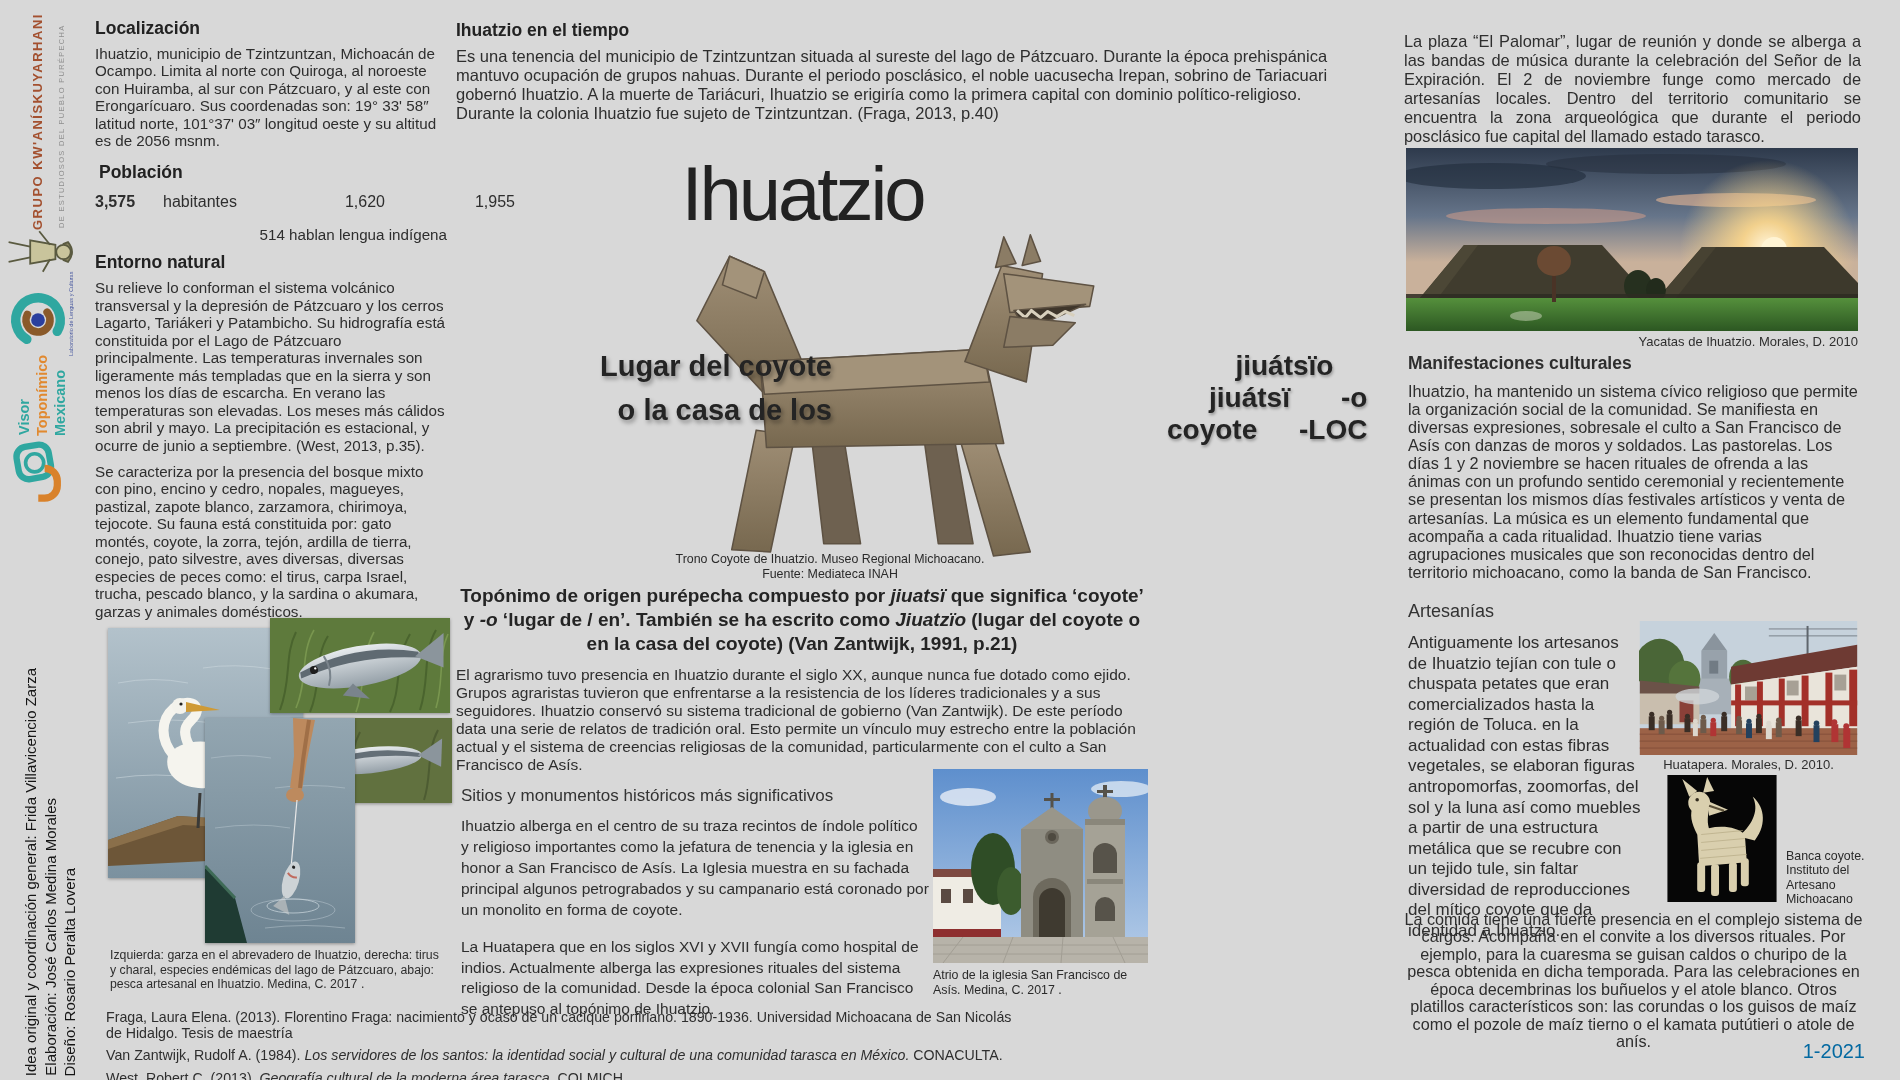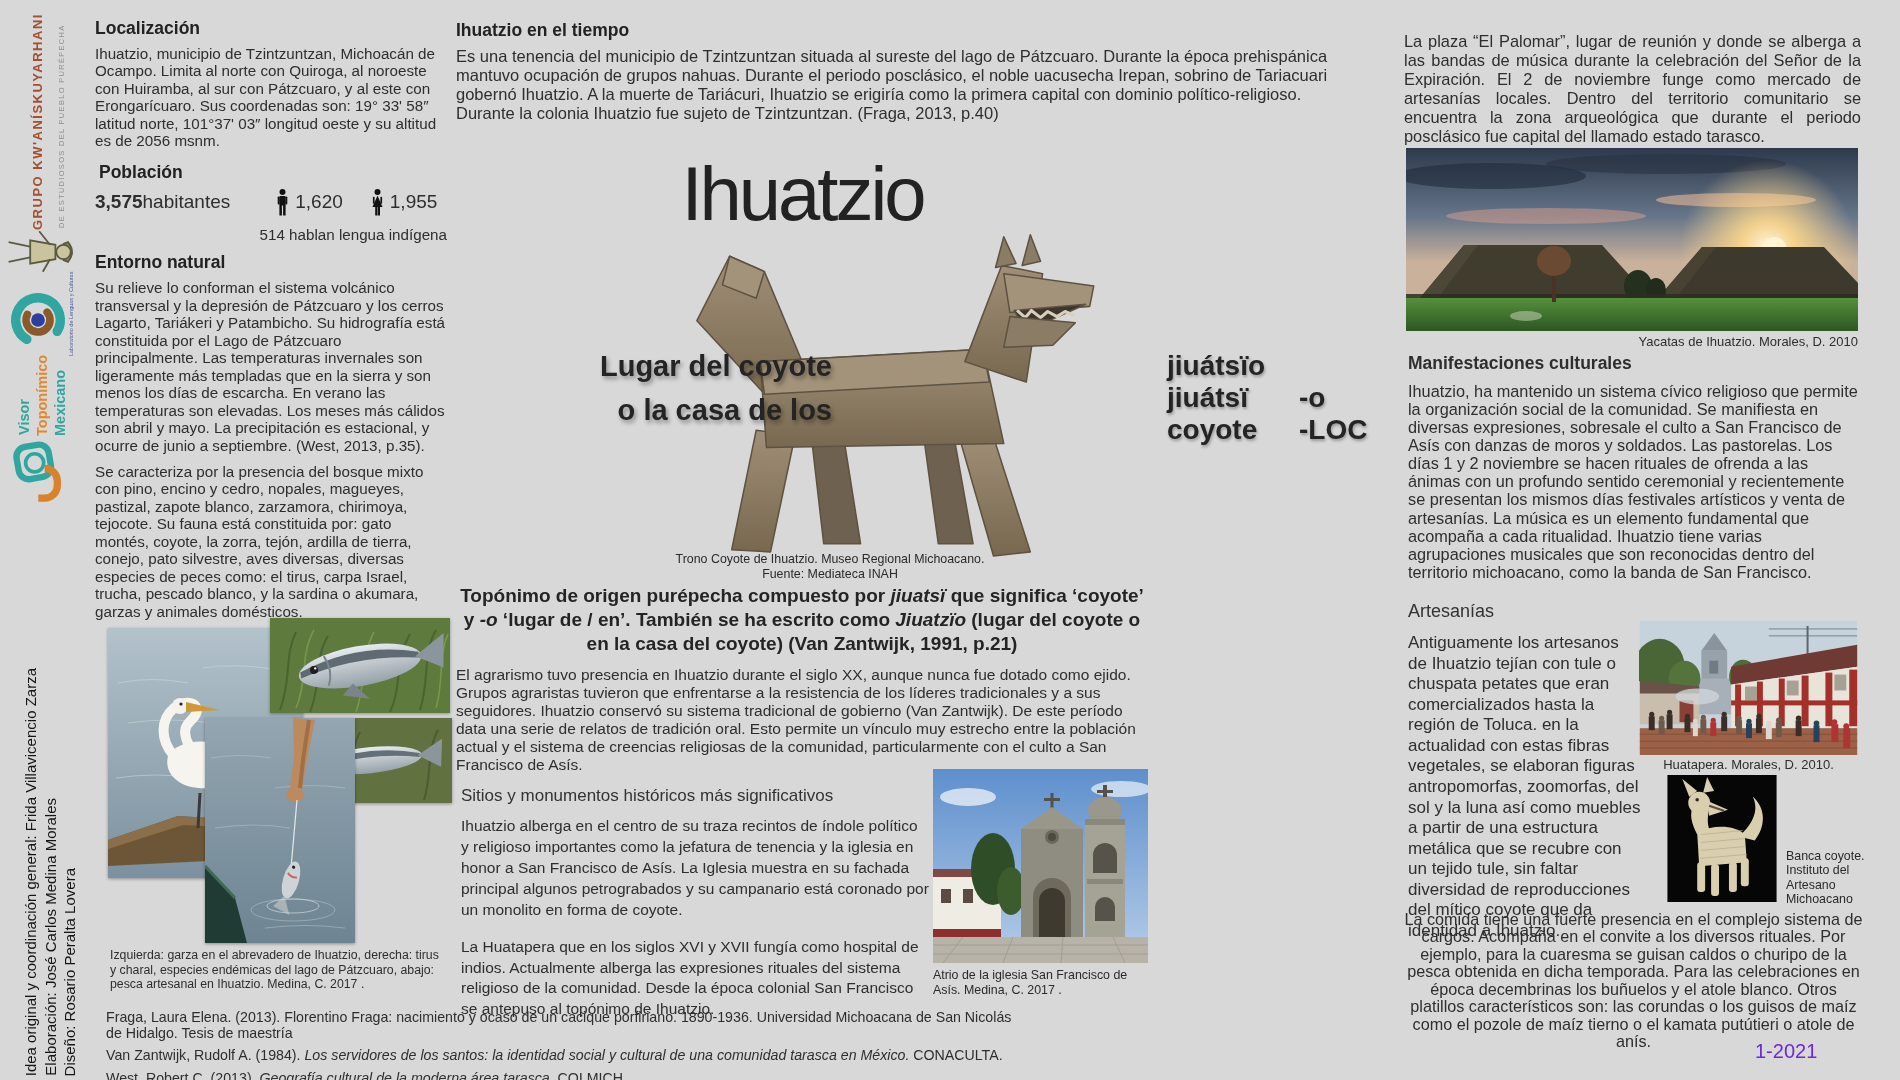--- a/index.html
+++ b/index.html
@@ -20,39 +20,39 @@
   .visor-2{left:34px;top:356px;height:80px;color:#e1892f;}
   .visor-3{left:52px;top:364px;height:72px;color:#2fa7a0;}
   .visor-logo{left:12px;top:440px;width:58px;height:62px;}
   .credit{font-size:15px;color:#151515;bottom:4px;}
   .credit-1{left:22px;}
   .credit-2{left:42px;}
   .credit-3{left:61px;}
   
   .col1{left:95px;top:18px;width:352px;}
   .col1 p{font-size:15.2px;line-height:1.15;margin-bottom:9px;}
-  .pop-row{display:flex;align-items:center;font-size:19px;margin:4px 0 2px;}
+  .pop-row{display:flex;align-items:center;font-size:16px;margin:4px 0 2px;gap:28px;}
   .pop-row .num{font-weight:bold;}
   .pop-icon{width:13px;height:27px;margin:0 6px 0 0;}
   .indigena{font-size:15.5px;margin:10px 0 8px 4px;text-align:right;}
   .collage{left:95px;top:618px;width:360px;height:330px;}
   .collage svg{position:absolute;box-shadow:0 1px 3px rgba(0,0,0,.35);}
   .ph-garza{left:13px;top:10px;width:195px;height:250px;}
   .ph-fish1{left:175px;top:0px;width:180px;height:95px;}
   .ph-fish2{left:197px;top:100px;width:160px;height:85px;}
   .ph-pesca{left:110px;top:100px;width:150px;height:225px;}
   .collage-caption{left:110px;top:948px;width:335px;font-size:12.3px;line-height:1.18;}
   
   .tiempo{left:456px;top:20px;width:895px;}
   .tiempo p{font-size:16.5px;line-height:1.16;}
   .big-title{left:455px;top:150px;width:695px;text-align:center;font-size:76px;letter-spacing:-3px;color:#222;font-weight:normal;margin:0;}
   .statue{left:662px;top:200px;width:438px;height:358px;}
   .meaning{left:450px;top:344px;width:382px;text-align:right;font-size:29px;font-weight:bold;line-height:1.52;color:#242424;text-shadow:2px 3px 4px rgba(0,0,0,.35);}
   .gloss{left:1167px;top:350px;font-size:28px;font-weight:bold;color:#242424;text-shadow:1px 2px 3px rgba(0,0,0,.3);}
-  .gloss-row{display:flex;line-height:32px;}
+  .gloss-row{display:flex;line-height:32px;justify-content:flex-end;}
   .gloss-row .w{width:132px;}
   .cap{font-size:12.4px;line-height:1.2;color:#2a2a2a;}
   .statue-cap{left:600px;top:552px;width:460px;text-align:center;}
   .toponimo{left:455px;top:584px;width:694px;text-align:center;font-size:19px;font-weight:bold;line-height:1.25;color:#242424;}
   .agrarismo{left:456px;top:666px;width:696px;font-size:15.5px;line-height:1.16;}
   .sitios{left:461px;top:786px;width:468px;}
   .sitios h4{font-size:17px;font-weight:normal;color:#333;margin:0 0 10px;}
   .sitios p{font-size:15.5px;line-height:1.35;}
   .sitios p + p{margin-top:16px;}
   .church{left:933px;top:768px;width:215px;height:196px;}
@@ -63,21 +63,21 @@
   .yac-cap{left:1406px;top:334px;width:452px;text-align:right;font-size:13px;}
   .manif-head{left:1408px;top:353px;font-size:17.5px;font-weight:bold;margin:0;}
   .manif-body{left:1408px;top:382px;width:455px;font-size:16.3px;line-height:1.11;}
   .artes-head{left:1408px;top:601px;font-size:18px;color:#333;margin:0;font-weight:normal;}
   .artes-body{left:1408px;top:633px;width:234px;font-size:17px;line-height:1.21;}
   .huatapera{left:1639px;top:621px;width:219px;height:134px;}
   .huata-cap{left:1639px;top:757px;width:219px;text-align:center;font-size:13px;}
   .banca{left:1667px;top:775px;width:110px;height:127px;}
   .banca-cap{left:1786px;top:849px;width:85px;font-size:12.4px;line-height:1.16;}
   .comida{left:1404px;top:911px;width:459px;font-size:16.2px;line-height:1.08;text-align:center;}
-  .code{left:1755px;top:1040px;width:110px;font-size:20px;color:#6d28d9;}
+  .code{left:1755px;top:1040px;width:110px;text-align:right;font-size:20px;color:#0369a1;}
   
   .refs{left:100px;top:1010px;width:930px;}
   .refs p{font-size:14.2px;line-height:1.1;margin:0 6px 7px;}
   .it{font-style:italic;}
 </style>
 </head>
 <body>
 
 <div class="poster">
 

